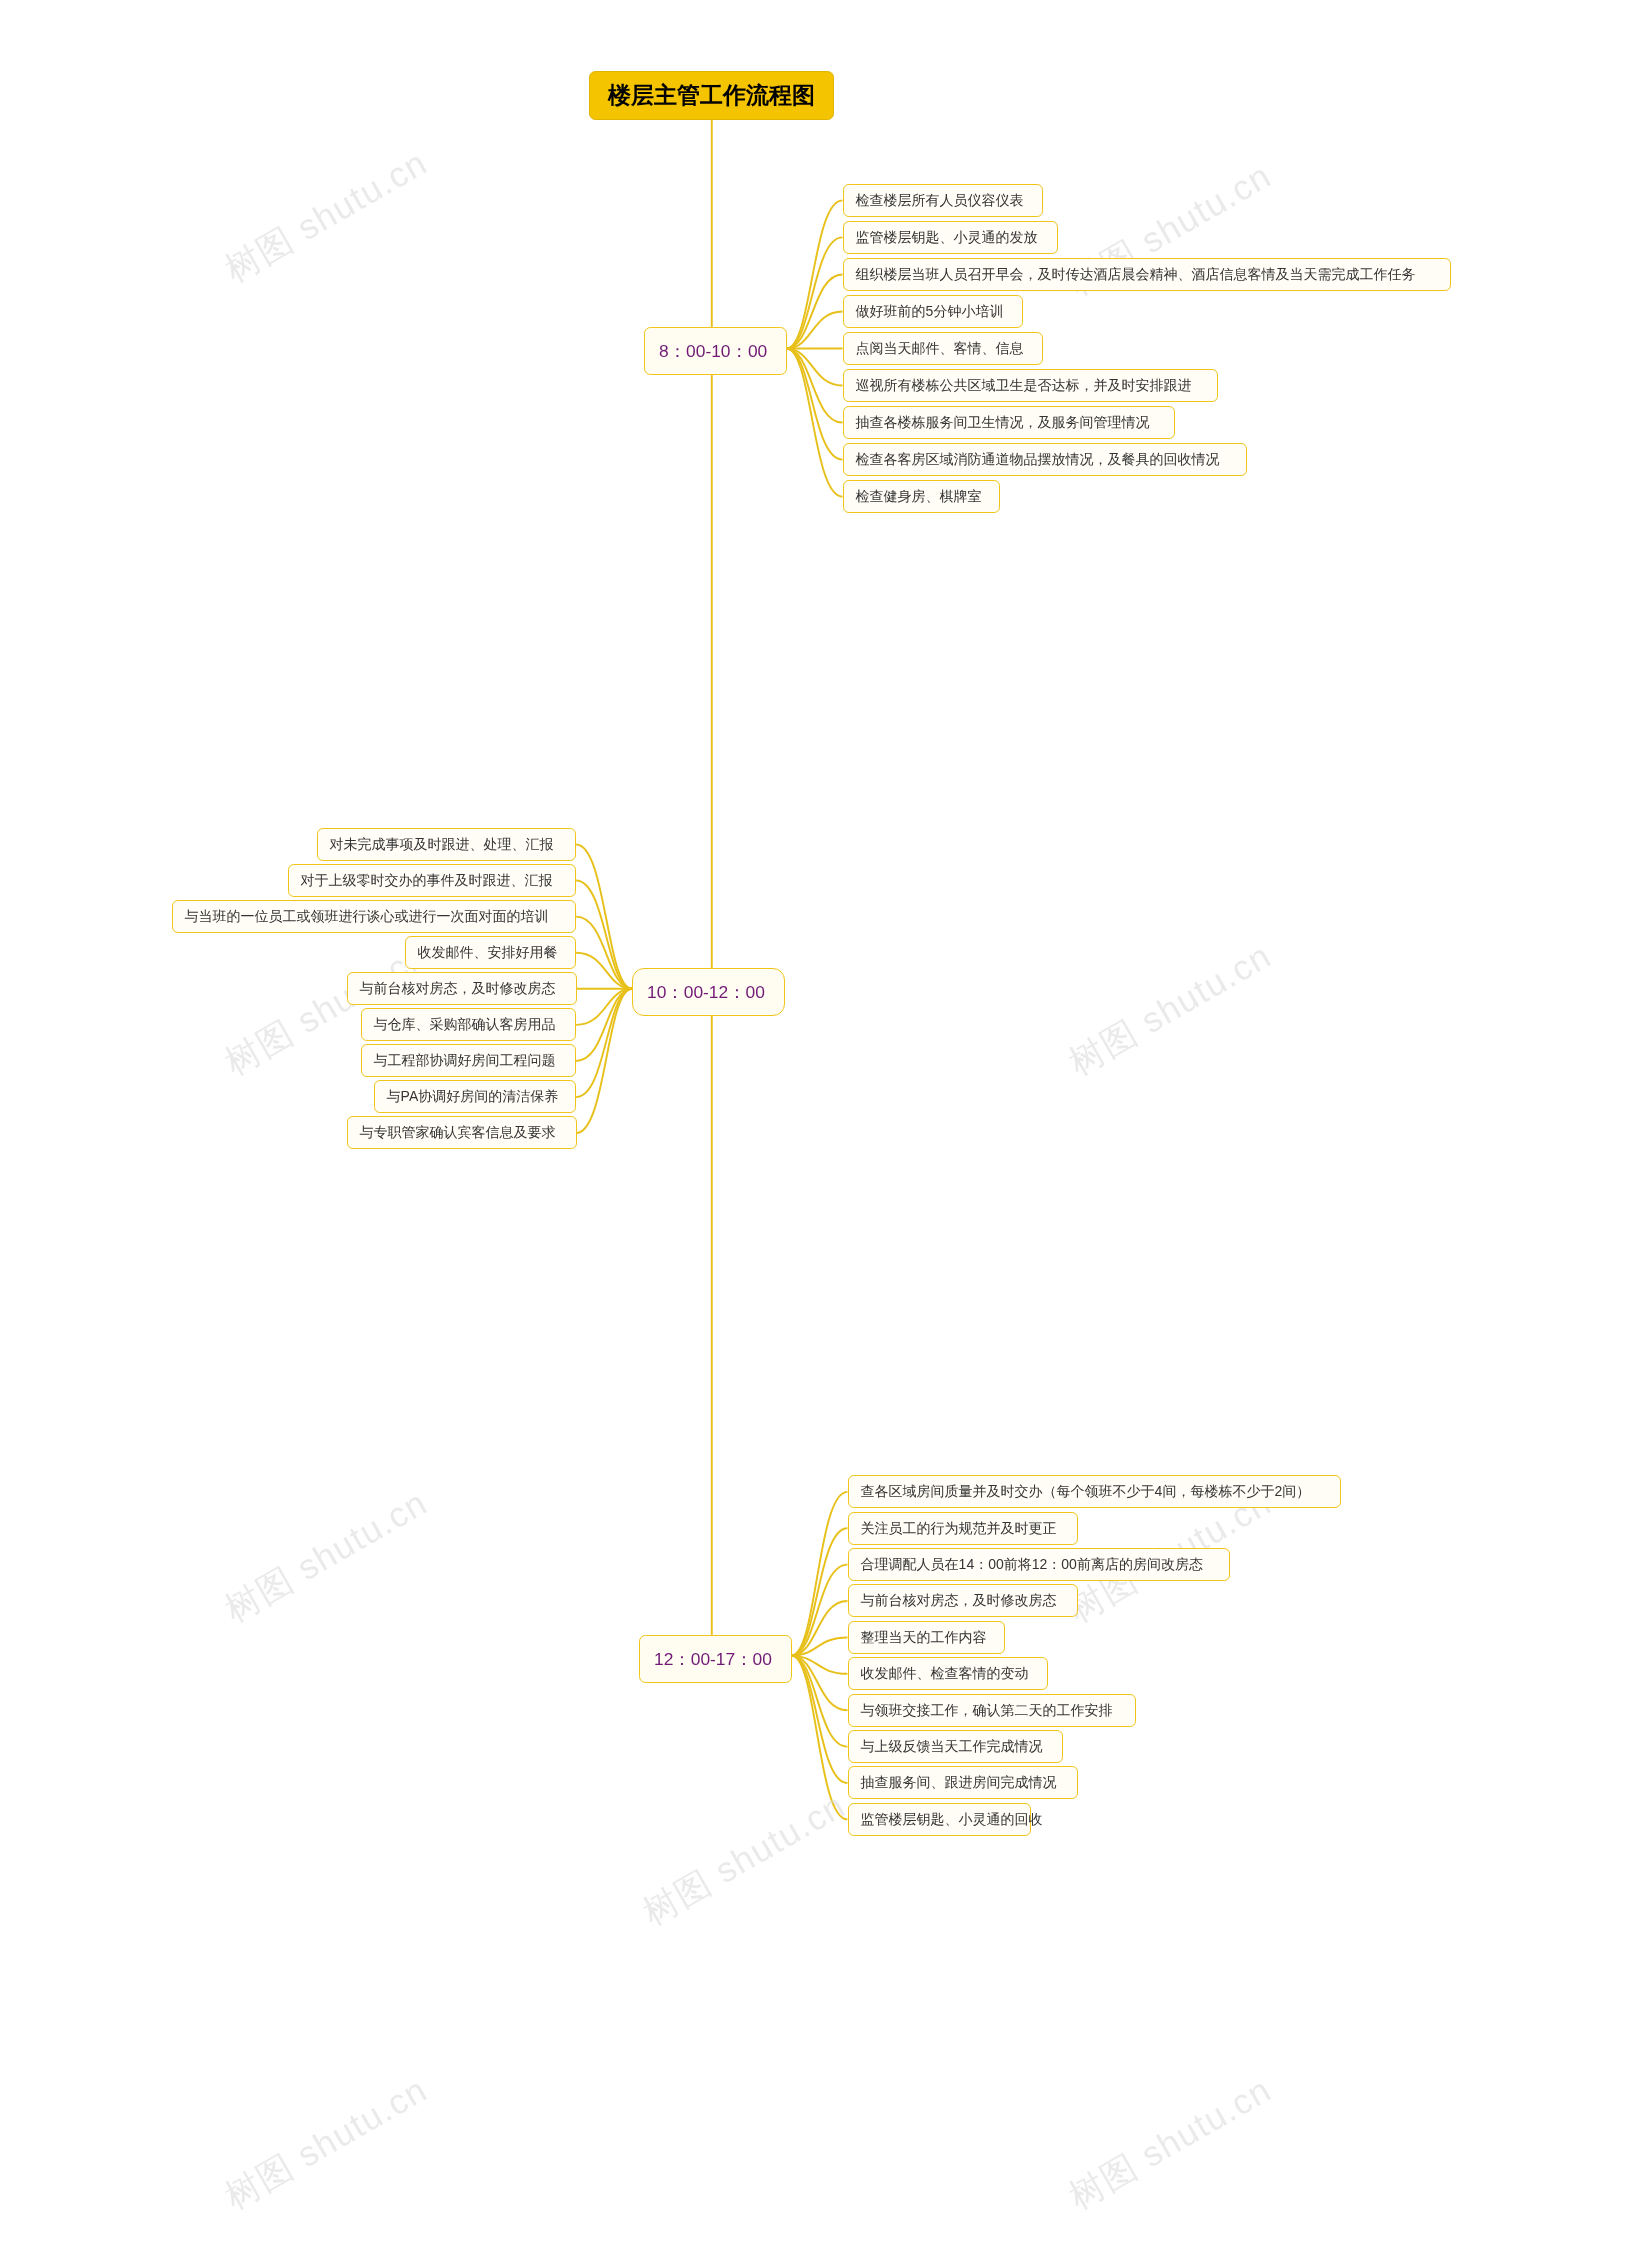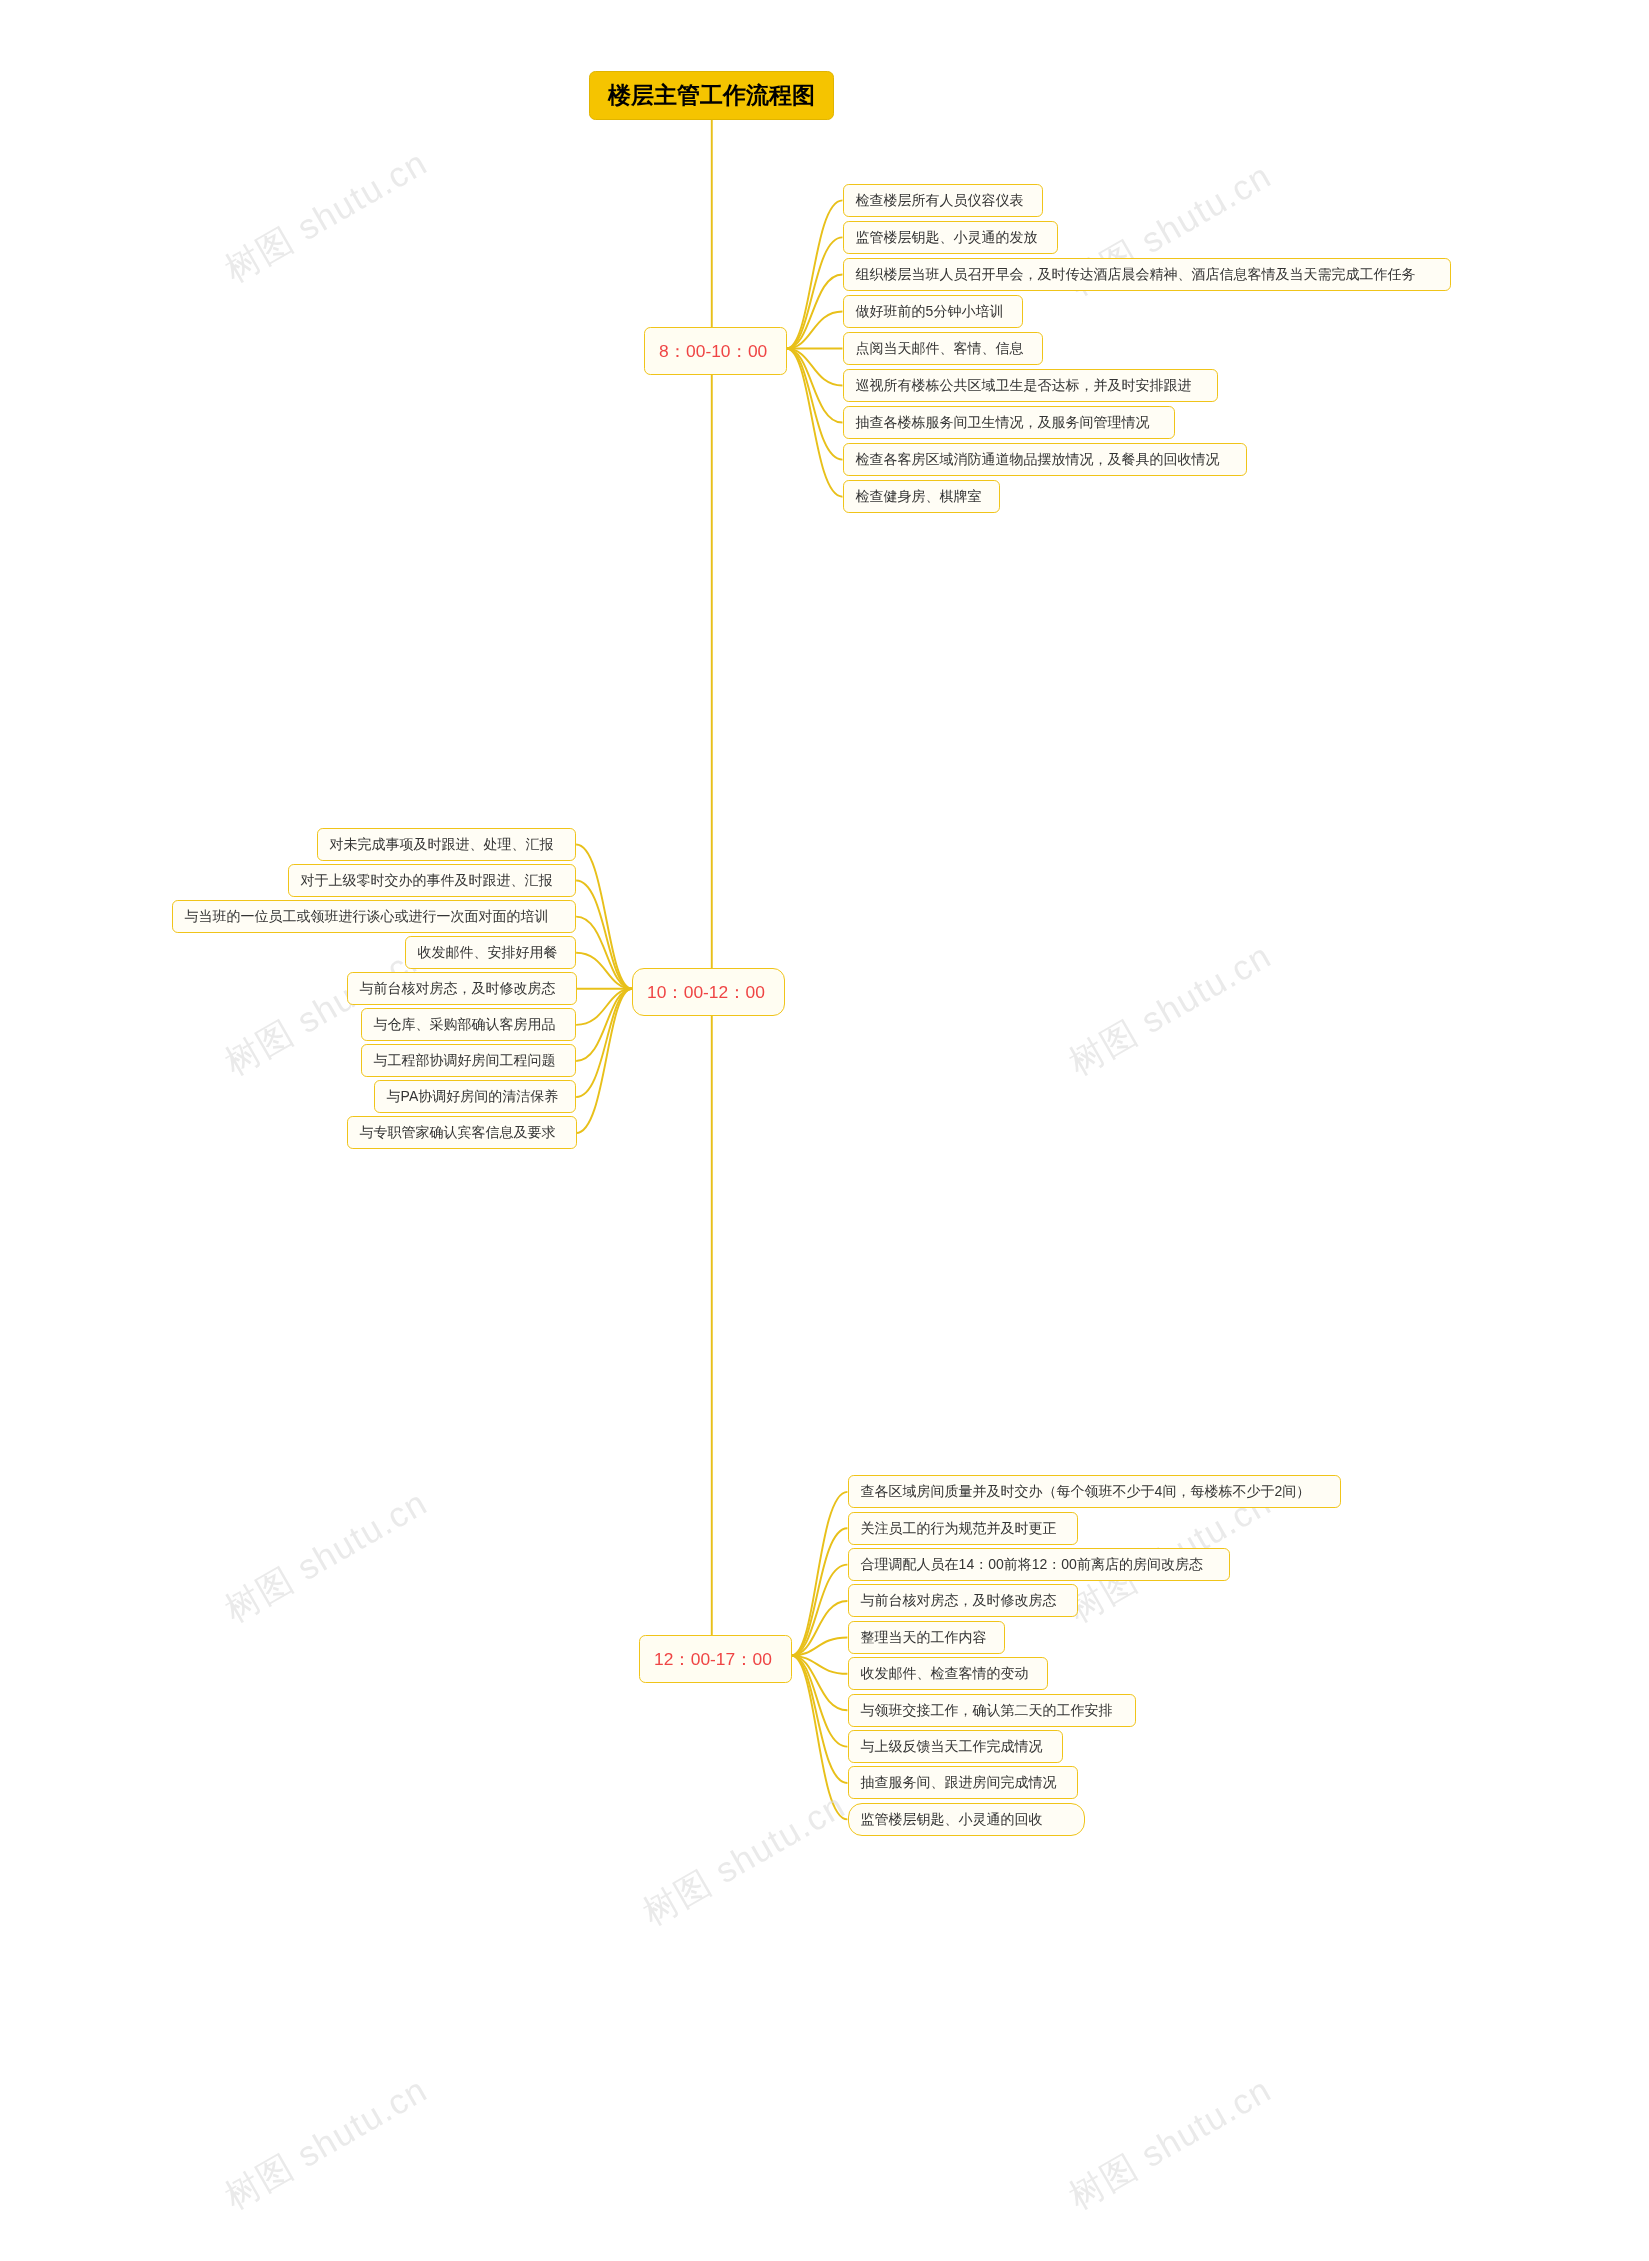--- a/index.html
+++ b/index.html
@@ -45,21 +45,21 @@
     padding: 10.3px 18px;
     white-space: nowrap;
     box-sizing: border-box;
   }
   
   .branch-node {
     position: absolute;
     background: #fffdf2;
     border: 1.3px solid #f0c419;
     border-radius: 6.4px;
-    color: #ef4444;
+    color: #701a75;
     font-size: 17.4px;
     padding: 23px 14px;
     white-space: nowrap;
     box-sizing: border-box;
   }
   
   .leaf-node {
     position: absolute;
     background: #fffdf5;
     border: 1px solid #f0c419;
@@ -212,18 +212,18 @@
       </div>
       <div class="leaf-node" style="left: 848px; top: 1694px; width: 288px; height: 33px; display: flex; align-items: center;">
         <span>与领班交接工作，确认第二天的工作安排</span>
       </div>
       <div class="leaf-node" style="left: 848px; top: 1730px; width: 215px; height: 33px; display: flex; align-items: center;">
         <span>与上级反馈当天工作完成情况</span>
       </div>
       <div class="leaf-node" style="left: 848px; top: 1766px; width: 230px; height: 33px; display: flex; align-items: center;">
         <span>抽查服务间、跟进房间完成情况</span>
       </div>
-      <div class="leaf-node" style="left: 848px; top: 1803px; width: 237px; height: 33px; display: flex; align-items: center; border-radius: 14px;">
+      <div class="leaf-node" style="left: 848px; top: 1803px; width: 183px; height: 33px; display: flex; align-items: center;">
         <span>监管楼层钥匙、小灵通的回收</span>
       </div>
     </div>
 </div>
 
 
 </body></html>

